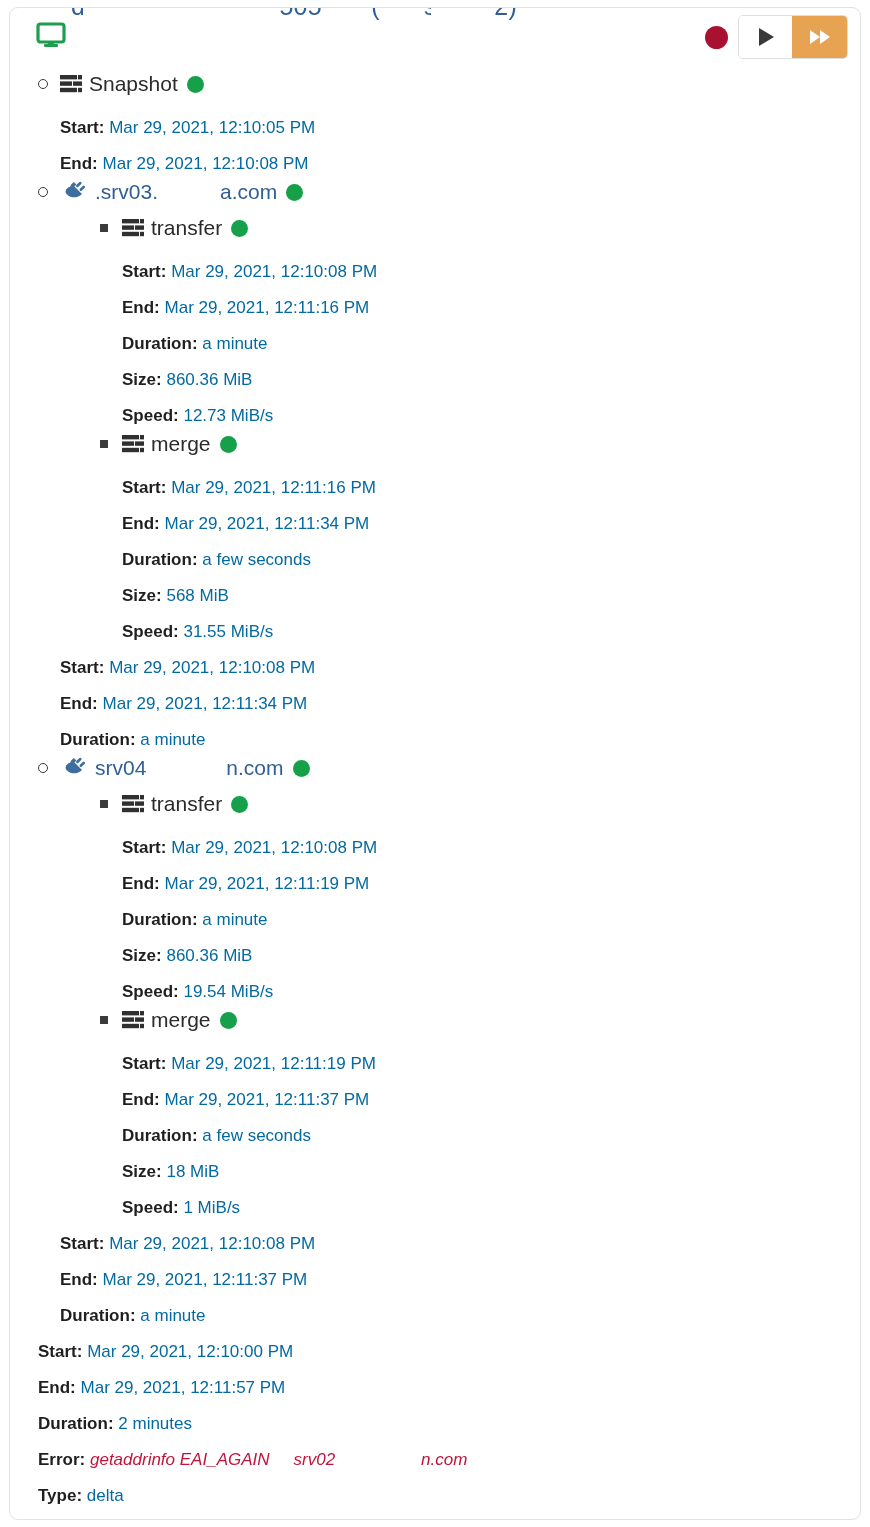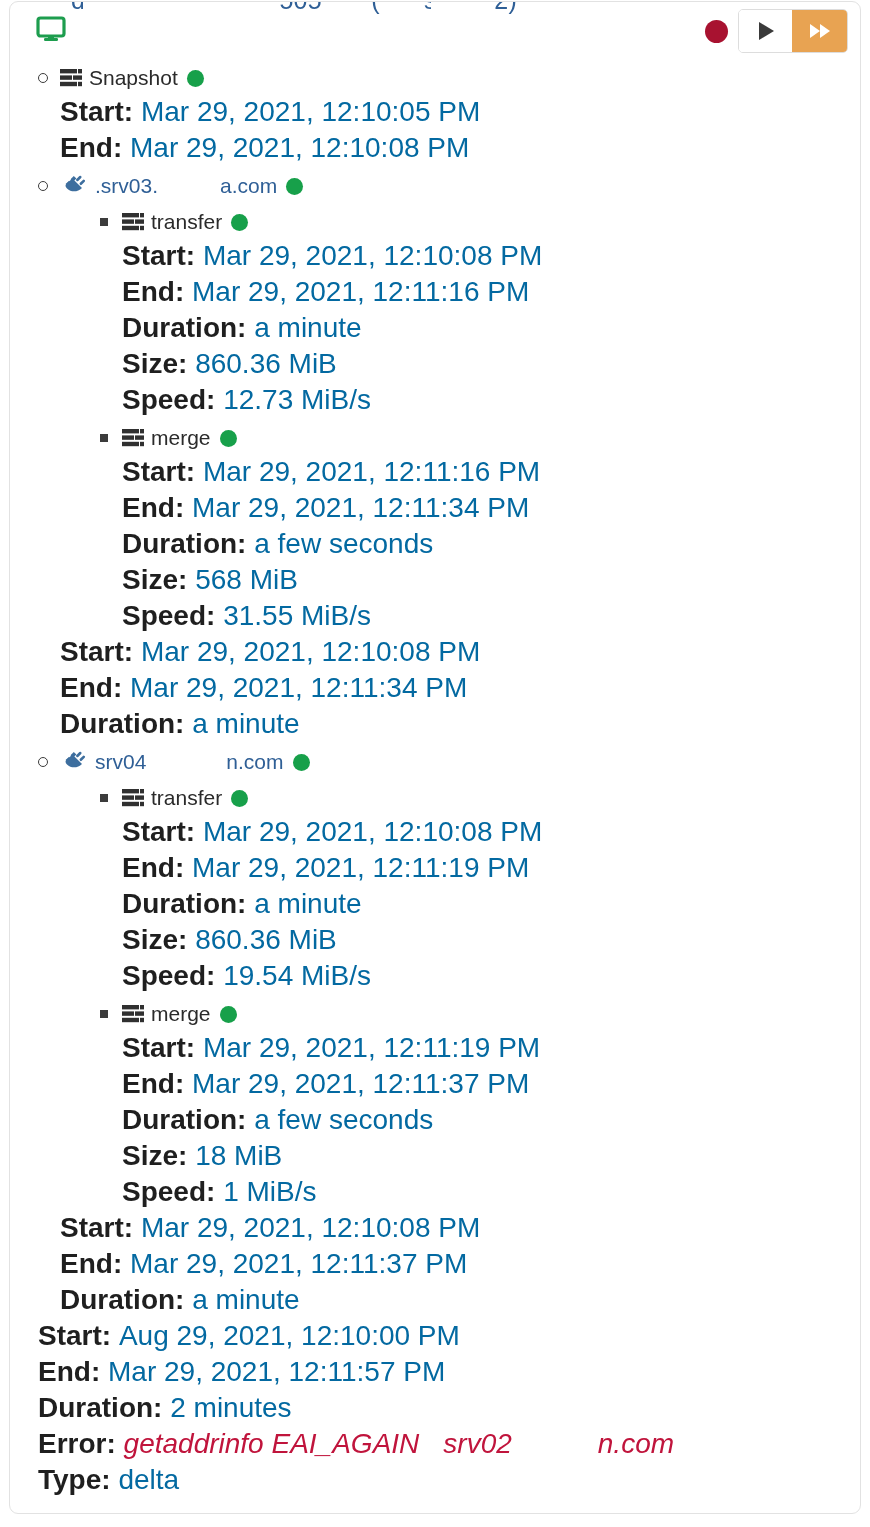--- a/index.html
+++ b/index.html
@@ -6,21 +6,21 @@
   * { box-sizing: border-box; }
   html, body {
     margin: 0; padding: 0;
     background: #ffffff;
     font-family: "Liberation Sans", sans-serif;
   }
   body { width: 870px; height: 1527px; overflow: hidden; }
 
   .card {
     position: absolute;
-    left: 9px; top: 1px;
+    left: 9px; top: 7px;
     width: 852px; height: 1513px;
     background: #ffffff;
     border: 1px solid #e2e2e2;
     border-radius: 9px;
     overflow: hidden;
   }
 
   
   .job-header {
     position: relative;
@@ -135,22 +135,22 @@
     flex: 0 0 auto;
     width: 17px; height: 17px;
     border-radius: 50%;
     background: #17a04a;
     margin-left: 9px;
   }
 
   .kv {
     height: 36px;
     display: flex;
-    align-items: flex-start;
-    font-size: 28px;
+    align-items: flex-end;
+    font-size: 17px;
     color: #3b3b3b;
     padding-left: 22px;
     white-space: nowrap;
   }
   .kv .k { font-weight: bold; color: #1f1f1f; }
   .kv .v { color: #0369a1; }
   .kv.err .v { color: #c0143c; font-style: italic; }
   .kv.err .v .gapsmall { display: inline-block; }
 
   .summary-root { padding-left: 0; }
@@ -430,21 +430,21 @@
           <span class="k">End</span><span class="k">:</span>&nbsp;<span class="v">Mar 29, 2021, 12:11:37 PM</span>
         </div>
         <div class="kv">
           <span class="k">Duration</span><span class="k">:</span>&nbsp;<span class="v">a minute</span>
         </div>
       </li>
     </ul>
 
     <div class="summary-root">
       <div class="kv" style="padding-left:28px">
-        <span class="k">Start</span><span class="k">:</span>&nbsp;<span class="v">Aug 29, 2021, 12:10:00 PM</span>
+        <span class="k">Start</span><span class="k">:</span>&nbsp;<span class="v">Mar 29, 2021, 12:10:00 PM</span>
       </div>
       <div class="kv" style="padding-left:28px">
         <span class="k">End</span><span class="k">:</span>&nbsp;<span class="v">Mar 29, 2021, 12:11:57 PM</span>
       </div>
       <div class="kv" style="padding-left:28px">
         <span class="k">Duration</span><span class="k">:</span>&nbsp;<span class="v">2 minutes</span>
       </div>
       <div class="kv err" style="padding-left:28px">
         <span class="k">Error</span><span class="k">:</span>&nbsp;<span class="v"><span>getaddrinfo EAI_AGAIN</span><span class="gapsmall" style="width:24px"></span><span>srv02</span><span class="gapsmall" style="width:86px"></span><span>n.com</span></span>
       </div>

